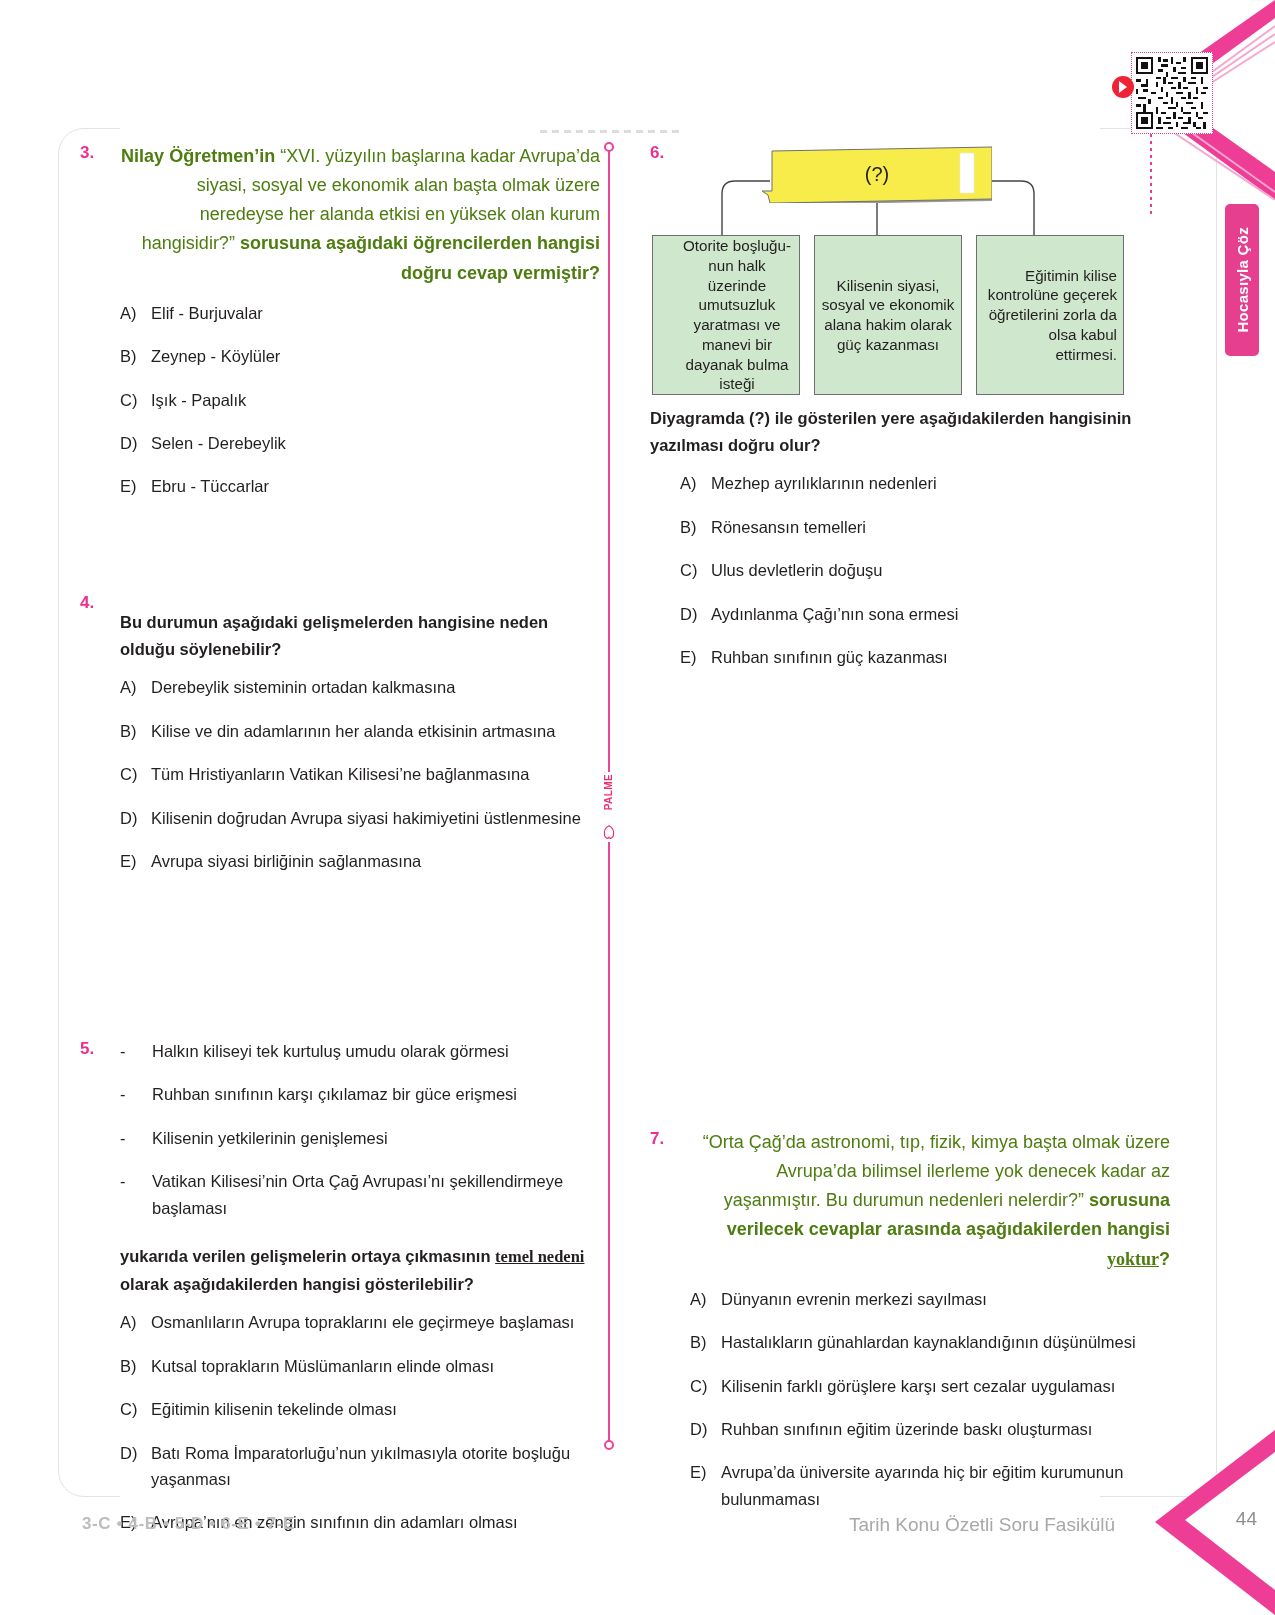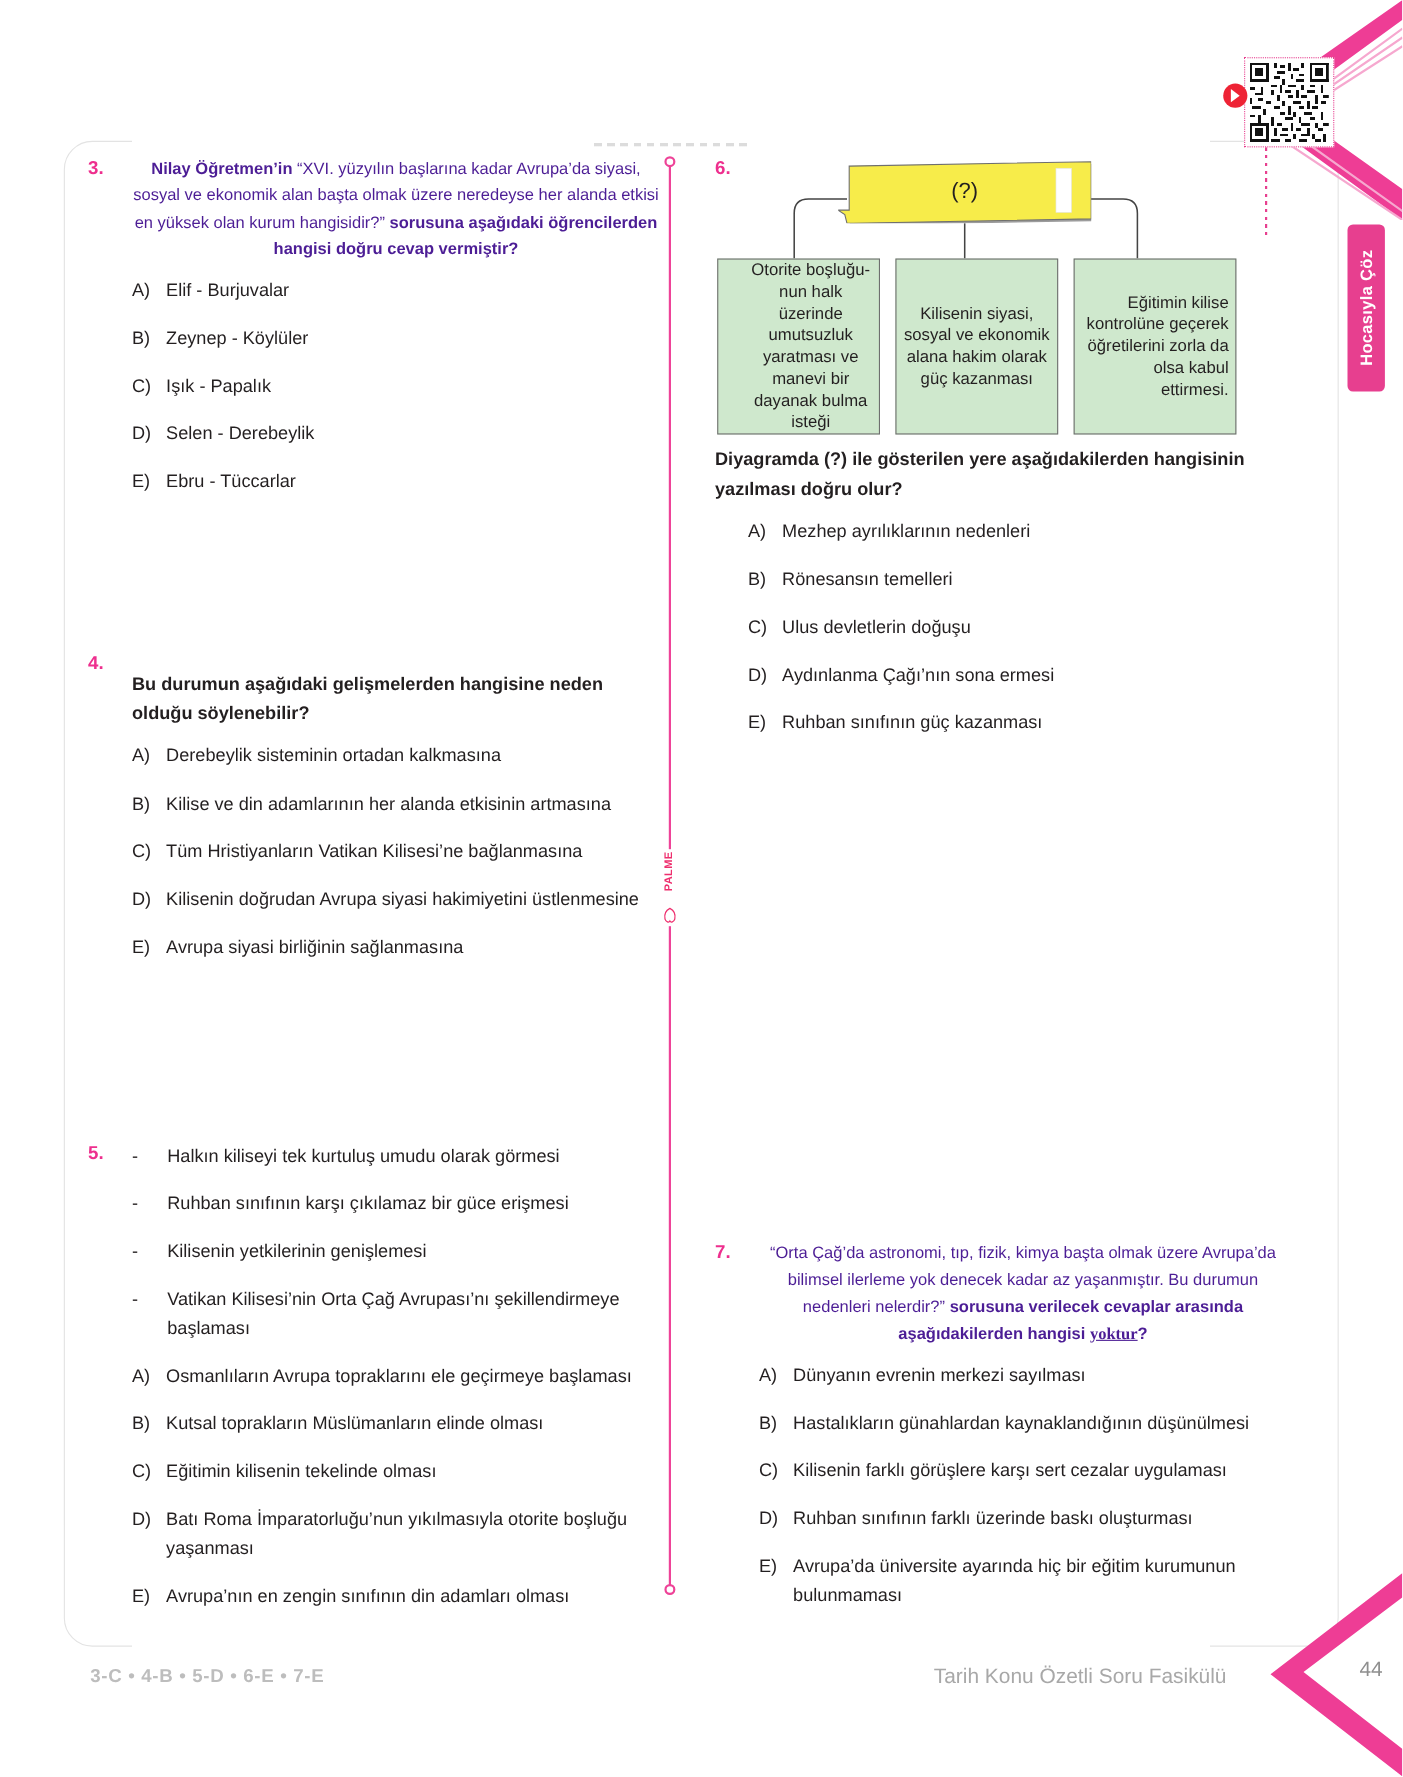--- a/index.html
+++ b/index.html
@@ -87,21 +87,21 @@
 
   
   .q { position:absolute; width:520px; }
   .q-head { display:flex; }
   .q-num {
     color:#ee2f8e; font-weight:700; font-size:17px; width:40px;
     flex:none; padding-top:1px;
   }
   .q-body { flex:1; }
   .stem {
-    font-size:15px; line-height:1.62; color:#4c1d95; text-align:center;
+    font-size:18px; line-height:1.62; color:#4d7c0f; text-align:right;
   }
   .stem b { font-weight:700; }
   .u { text-decoration:underline;font-family:Liberation Serif, serif; }
   .prompt {
     font-size:16.5px; line-height:1.62; color:#231f20; font-weight:700;
     margin-top:17px;
   }
   .opts { margin-top:12px; }
   .opt {
     display:flex; font-size:16.5px; line-height:1.6; color:#231f20;
@@ -360,20 +360,23 @@
           </div>
           <div class="dash-item">
             <span class="dash-k">-</span>
             <span class="dash-t">Kilisenin yetkilerinin genişlemesi</span>
           </div>
           <div class="dash-item">
             <span class="dash-k">-</span>
             <span class="dash-t">Vatikan Kilisesi’nin Orta Çağ Avrupası’nı şekillendirmeye başlaması</span>
           </div>
         </div>
+        <div class="prompt" style="margin-top:22px;">
+          <span>yukarıda verilen gelişmelerin ortaya çıkmasının </span><span class="u">temel nedeni</span><span> olarak aşağıdakilerden hangisi gösterilebilir?</span>
+        </div>
         <div class="opts">
           <div class="opt">
             <span class="opt-k">A)</span>
             <span class="opt-t">Osmanlıların Avrupa topraklarını ele geçirmeye başlaması</span>
           </div>
           <div class="opt">
             <span class="opt-k">B)</span>
             <span class="opt-t">Kutsal toprakların Müslümanların elinde olması</span>
           </div>
           <div class="opt">
@@ -460,21 +463,21 @@
           <div class="opt">
             <span class="opt-k">B)</span>
             <span class="opt-t">Hastalıkların günahlardan kaynaklandığının düşünülmesi</span>
           </div>
           <div class="opt">
             <span class="opt-k">C)</span>
             <span class="opt-t">Kilisenin farklı görüşlere karşı sert cezalar uygulaması</span>
           </div>
           <div class="opt">
             <span class="opt-k">D)</span>
-            <span class="opt-t">Ruhban sınıfının farklı üzerinde baskı oluşturması</span>
+            <span class="opt-t">Ruhban sınıfının eğitim üzerinde baskı oluşturması</span>
           </div>
           <div class="opt">
             <span class="opt-k">E)</span>
             <span class="opt-t">Avrupa’da üniversite ayarında hiç bir eğitim kurumunun bulunmaması</span>
           </div>
         </div>
       </div>
     </div>
   </div>
 

